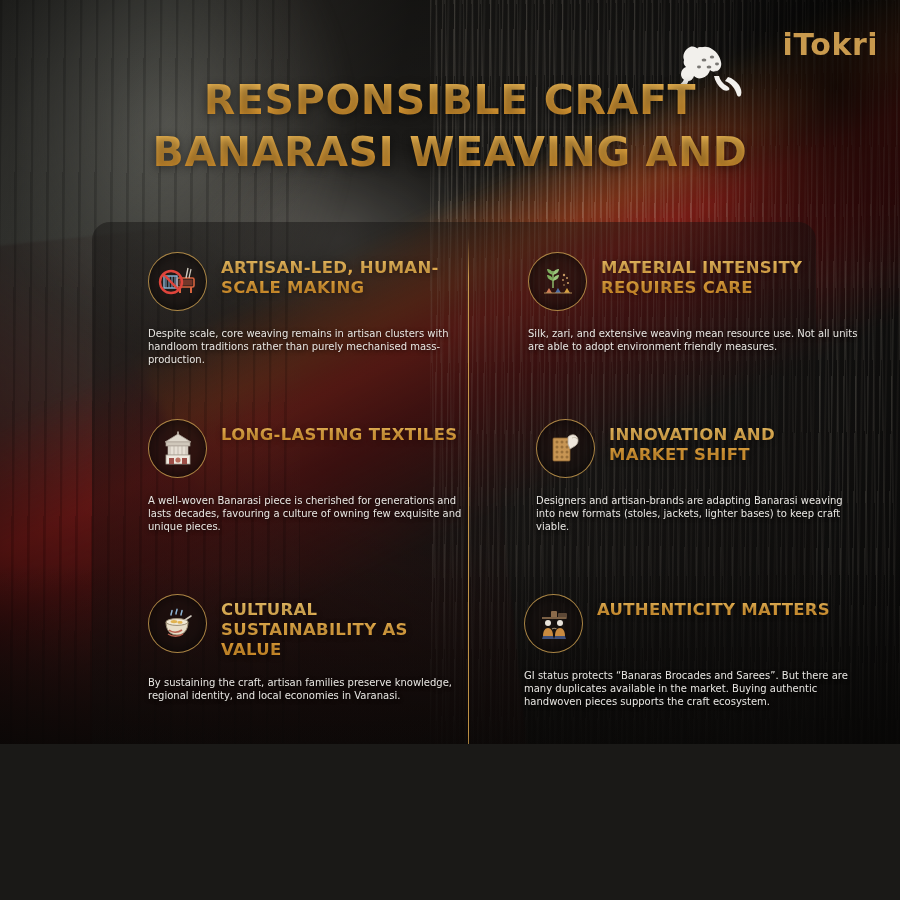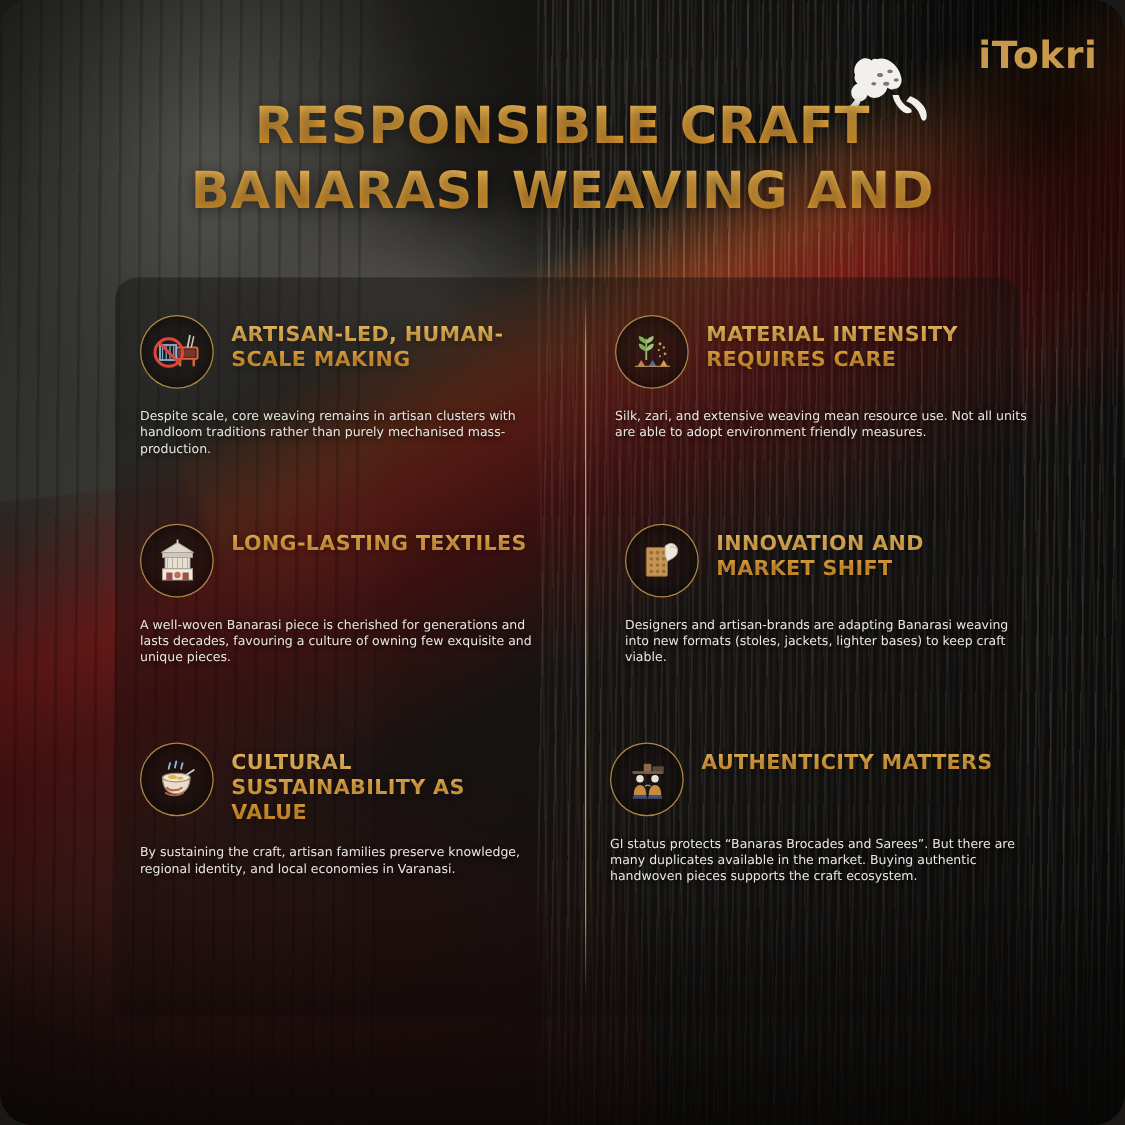--- a/index.html
+++ b/index.html
@@ -1,21 +1,21 @@
 <!DOCTYPE html>
 <html><head>
 <meta charset="utf-8">
 <style>
   html,body{margin:0;padding:0;}
   body{
     width:900px;height:900px;overflow:hidden;
     font-family:"Liberation Sans", sans-serif;
     background:#1a1917;
   }
-  .stage{position:relative;width:900px;height:900px;overflow:hidden;border-radius:25px;}
+  .stage{position:relative;width:900px;height:744px;overflow:hidden;}
 
   
   .bg{position:absolute;inset:0;}
   .bg-base{position:absolute;inset:0;
     background:
       linear-gradient(100deg,#4a4a45 0%,#44453f 16%,#2e2c28 28%,#1b1a18 40%,#131211 100%);
   }
   
   .bg-carpet{position:absolute;left:-60px;bottom:-40px;width:560px;height:560px;
     background:
@@ -84,21 +84,21 @@
     background:linear-gradient(180deg,rgba(18,16,15,.46) 0%,rgba(14,12,11,.40) 55%,rgba(10,9,8,.34) 100%);
     border-radius:18px 18px 4px 4px;
     box-sizing:border-box;}
   .divider{position:absolute;left:376px;top:16px;width:1px;height:562px;
     background:linear-gradient(180deg,rgba(196,150,70,0) 0%,rgba(206,160,78,.95) 7%,rgba(200,152,72,.95) 88%,rgba(196,150,70,0) 100%);}
 
   .col{position:absolute;top:0;width:352px;}
   .col-left{left:20px;}
   .col-right{left:396px;}
 
-  .card{position:relative;}
+  .card{position:relative;margin-left:36px;}
   .card-head{display:flex;align-items:flex-start;gap:14px;}
   .icon-wrap{flex:0 0 auto;width:57px;height:57px;border-radius:50%;
     border:1.4px solid rgba(198,154,78,.85);
     background:rgba(24,16,14,.55);
     display:flex;align-items:center;justify-content:center;
     box-shadow:inset 0 0 14px rgba(0,0,0,.55);}
   .icon-wrap svg{display:block;}
   .card-title{
     font-size:16.5px;font-weight:800;line-height:1.22;letter-spacing:.3px;
     padding-top:6px;

